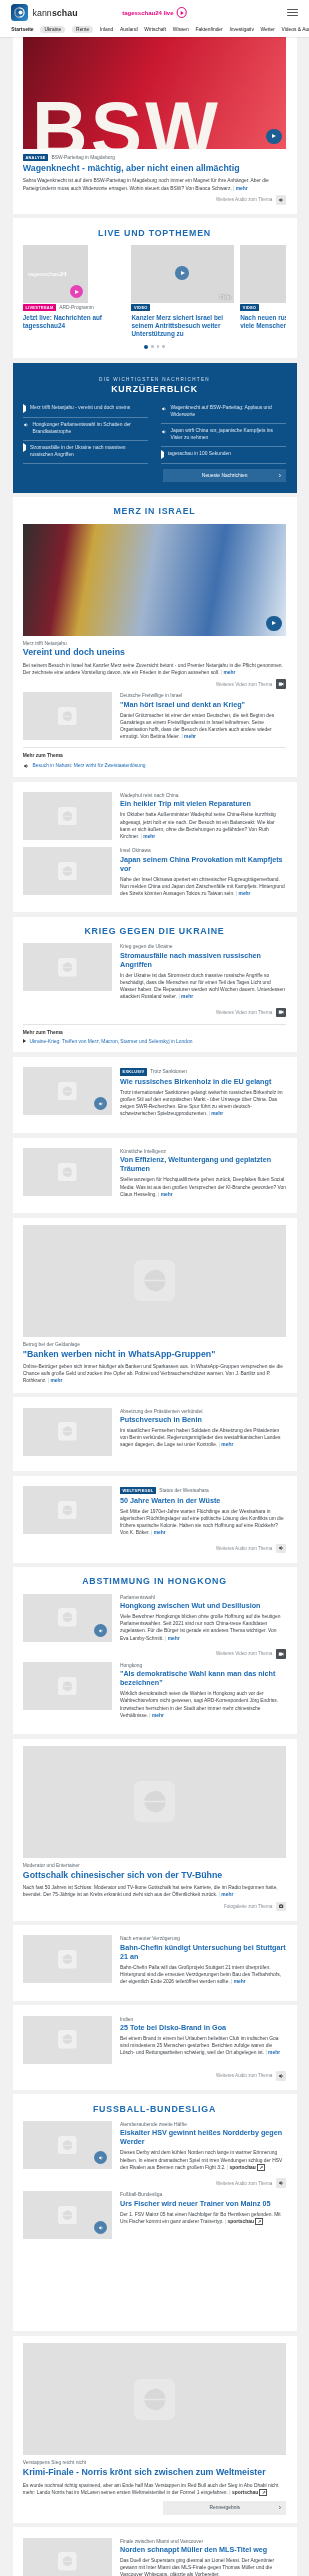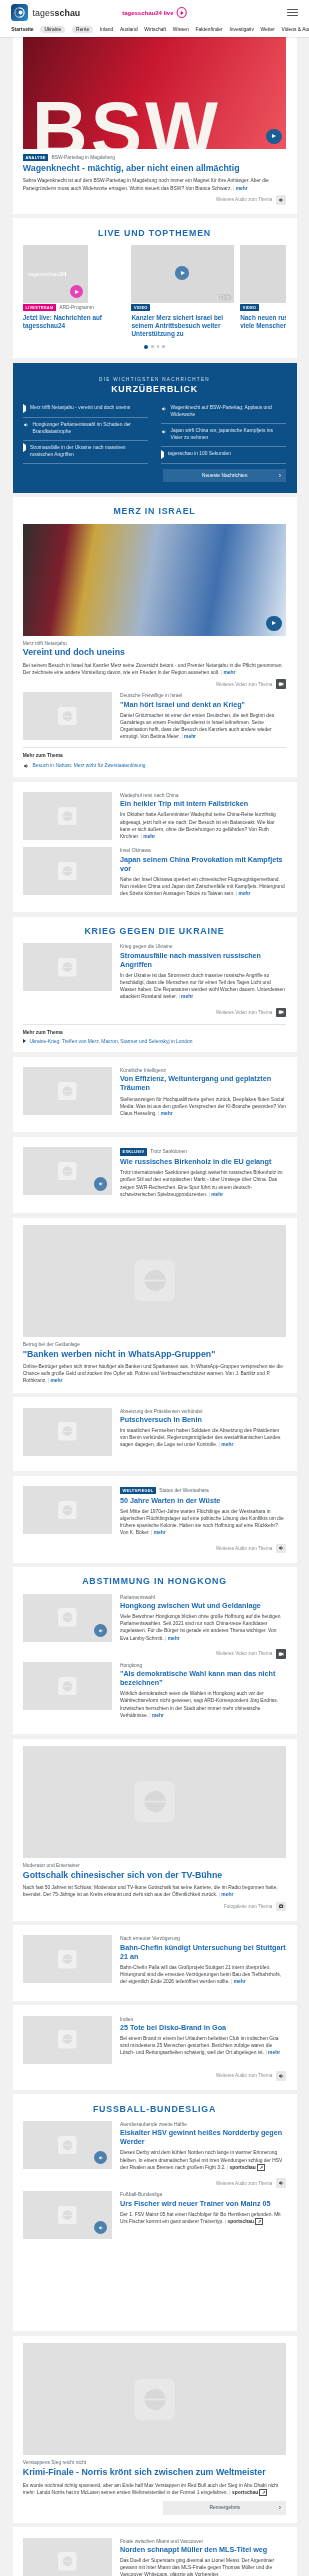--- a/index.html
+++ b/index.html
@@ -112,21 +112,21 @@
                 <stop offset="0" stop-color="#0b3e77"></stop>
                 <stop offset="1" stop-color="#2f8fd0"></stop>
               </linearGradient>
             </defs>
             <rect width="48" height="48" rx="10" fill="url(#lg)"></rect>
             <circle cx="24" cy="24" r="13" fill="none" stroke="#fff" stroke-width="3.4"></circle>
             <path d="M24 11a13 13 0 000 26" fill="none" stroke="#0b3e77" stroke-width="2"></path>
             <circle cx="27" cy="24" r="5.5" fill="#fff"></circle>
           </svg>
         </span>
-      <span class="wordmark"><span>tages</span><b>schau</b></span>
+      <span class="wordmark"><span>kann</span><b>schau</b></span>
     </div>
     <div class="live">
       <span>tagesschau24 live</span>
       <span class="live-circ">
           <span class="live-tri"></span>
         </span>
     </div>
     <div class="burger">
         <i></i>
         <i></i>
@@ -327,21 +327,21 @@
                 <rect width="48" height="48" rx="8" fill="#f3f3f3"></rect>
                 <circle cx="24" cy="24" r="13" fill="#dcdcdc"></circle>
                 <path d="M24 11a13 13 0 000 26M11 24h26" stroke="#f3f3f3" stroke-width="2" fill="none"></path>
               </svg>
             </span>
           </div>
         <div class="tbody">
           <p class="topline">
               <span>Wadephul reist nach China</span>
             </p>
-          <h4 class="hl">Ein heikler Trip mit intern Fallstricken</h4>
+          <h4 class="hl">Ein heikler Trip mit vielen Reparaturen</h4>
           <p class="txt"><span>Im Oktober hatte Außenminister Wadephul seine China-Reise kurzfristig abgesagt, jetzt holt er sie nach. Der Besuch ist ein Balanceakt: Wie klar kann er sich äußern, ohne die Beziehungen zu gefährden? Von Ruth Kirchner.</span> <span class="more">mehr</span></p>
         </div>
       </div>
       <div class="teaser">
         <div class="ph ph-t">
             <span class="globe">
               <svg width="18.5" height="18.5" viewBox="0 0 48 48">
                 <rect width="48" height="48" rx="8" fill="#f3f3f3"></rect>
                 <circle cx="24" cy="24" r="13" fill="#dcdcdc"></circle>
                 <path d="M24 11a13 13 0 000 26M11 24h26" stroke="#f3f3f3" stroke-width="2" fill="none"></path>
@@ -397,55 +397,55 @@
     <div class="box">
       <div class="teaser">
         <div class="ph ph-t">
             <span class="globe">
               <svg width="18.5" height="18.5" viewBox="0 0 48 48">
                 <rect width="48" height="48" rx="8" fill="#f3f3f3"></rect>
                 <circle cx="24" cy="24" r="13" fill="#dcdcdc"></circle>
                 <path d="M24 11a13 13 0 000 26M11 24h26" stroke="#f3f3f3" stroke-width="2" fill="none"></path>
               </svg>
             </span>
-          </div>
-        <div class="tbody">
-          <p class="topline">
-              <span>Künstliche Intelligenz</span>
-            </p>
-          <h4 class="hl">Von Effizienz, Weltuntergang und geplatzten Träumen</h4>
-          <p class="txt"><span>Stellenanzeigen für Hochqualifizierte gehen zurück, Deepfakes fluten Social Media: Was ist aus den großen Versprechen der KI-Branche geworden? Von Claus Hesseling.</span> <span class="more">mehr</span></p>
-        </div>
-      </div>
-    </div>
-
-    <div class="box">
-      <div class="teaser">
-        <div class="ph ph-t">
-            <span class="globe">
-              <svg width="18.5" height="18.5" viewBox="0 0 48 48">
-                <rect width="48" height="48" rx="8" fill="#f3f3f3"></rect>
-                <circle cx="24" cy="24" r="13" fill="#dcdcdc"></circle>
-                <path d="M24 11a13 13 0 000 26M11 24h26" stroke="#f3f3f3" stroke-width="2" fill="none"></path>
-              </svg>
-            </span>
             <span class="bub">
               <svg width="5.7" height="5.7" viewBox="0 0 24 24">
                 <path d="M4 9v6h4l6 5V4L8 9H4z" fill="#fff"></path>
                 <path d="M17 8.5a5 5 0 010 7" stroke="#fff" stroke-width="2" fill="none"></path>
               </svg>
             </span>
           </div>
         <div class="tbody">
           <p class="topline">
               <span class="badge">EXKLUSIV</span>
               <span>Trotz Sanktionen</span>
             </p>
           <h4 class="hl">Wie russisches Birkenholz in die EU gelangt</h4>
           <p class="txt"><span>Trotz internationaler Sanktionen gelangt weiterhin russisches Birkenholz im großen Stil auf den europäischen Markt - über Umwege über China. Das zeigen SWR-Recherchen. Eine Spur führt zu einem deutsch-schweizerischen Spielzeugproduzenten.</span> <span class="more">mehr</span></p>
+        </div>
+      </div>
+    </div>
+
+    <div class="box">
+      <div class="teaser">
+        <div class="ph ph-t">
+            <span class="globe">
+              <svg width="18.5" height="18.5" viewBox="0 0 48 48">
+                <rect width="48" height="48" rx="8" fill="#f3f3f3"></rect>
+                <circle cx="24" cy="24" r="13" fill="#dcdcdc"></circle>
+                <path d="M24 11a13 13 0 000 26M11 24h26" stroke="#f3f3f3" stroke-width="2" fill="none"></path>
+              </svg>
+            </span>
+          </div>
+        <div class="tbody">
+          <p class="topline">
+              <span>Künstliche Intelligenz</span>
+            </p>
+          <h4 class="hl">Von Effizienz, Weltuntergang und geplatzten Träumen</h4>
+          <p class="txt"><span>Stellenanzeigen für Hochqualifizierte gehen zurück, Deepfakes fluten Social Media: Was ist aus den großen Versprechen der KI-Branche geworden? Von Claus Hesseling.</span> <span class="more">mehr</span></p>
         </div>
       </div>
     </div>
 
     <div class="box">
       <div class="hero-img">
           <span class="globe">
             <svg width="41" height="41" viewBox="0 0 48 48">
               <rect width="48" height="48" rx="8" fill="#eaeaea"></rect>
               <circle cx="24" cy="24" r="13" fill="#d7d7d7"></circle>
@@ -527,21 +527,21 @@
               <svg width="5.7" height="5.7" viewBox="0 0 24 24">
                 <path d="M4 9v6h4l6 5V4L8 9H4z" fill="#fff"></path>
                 <path d="M17 8.5a5 5 0 010 7" stroke="#fff" stroke-width="2" fill="none"></path>
               </svg>
             </span>
           </div>
         <div class="tbody">
           <p class="topline">
               <span>Parlamentswahl</span>
             </p>
-          <h4 class="hl">Hongkong zwischen Wut und Geldanlage</h4>
+          <h4 class="hl">Hongkong zwischen Wut und Desillusion</h4>
           <p class="txt"><span>Viele Bewohner Hongkongs blicken ohne große Hoffnung auf die heutigen Parlamentswahlen. Seit 2021 sind nur noch China-treue Kandidaten zugelassen. Für die Bürger ist gerade ein anderes Thema wichtiger. Von Eva Lamby-Schmitt.</span> <span class="more">mehr</span></p>
         </div>
       </div>
       <div class="meta">
           <span class="meta-t">Weiteres Video zum Thema</span>
           <span class="ic ic-dark">
             <svg width="6.2" height="6.2" viewBox="0 0 24 24">
               <path d="M3 6h12v12H3zM15 10l6-4v12l-6-4z" fill="#fff"></path>
             </svg>
           </span>

